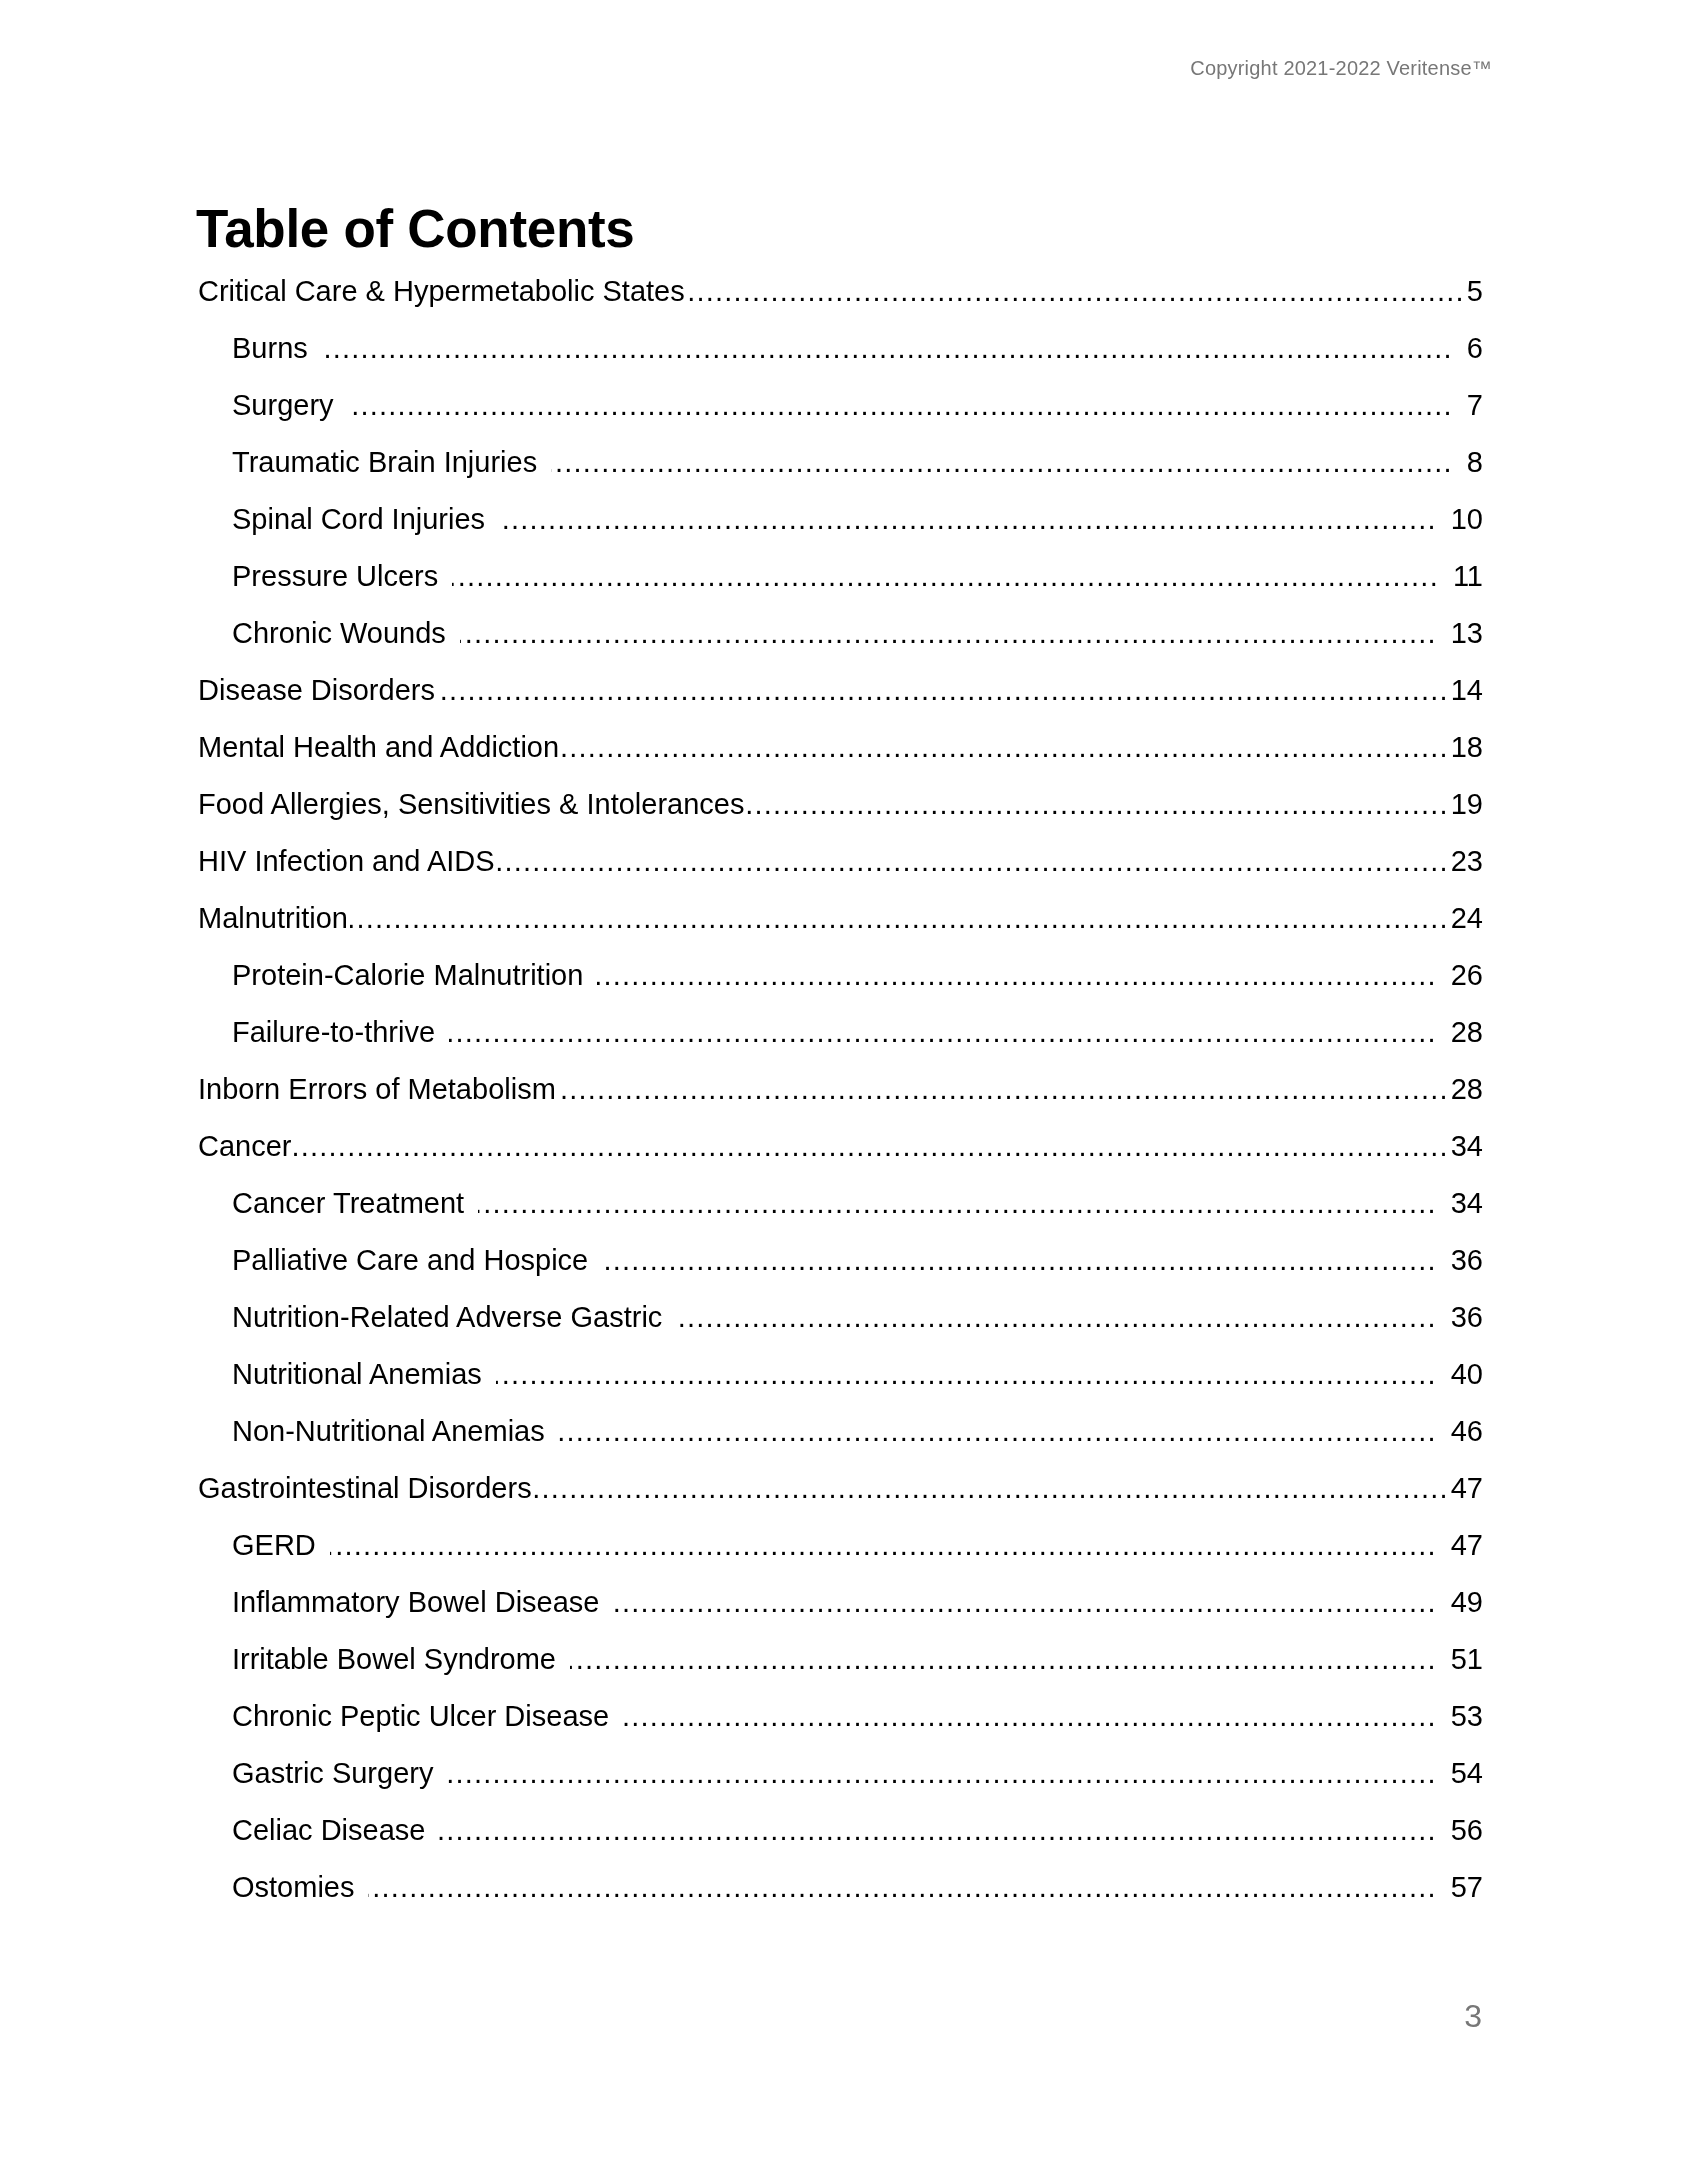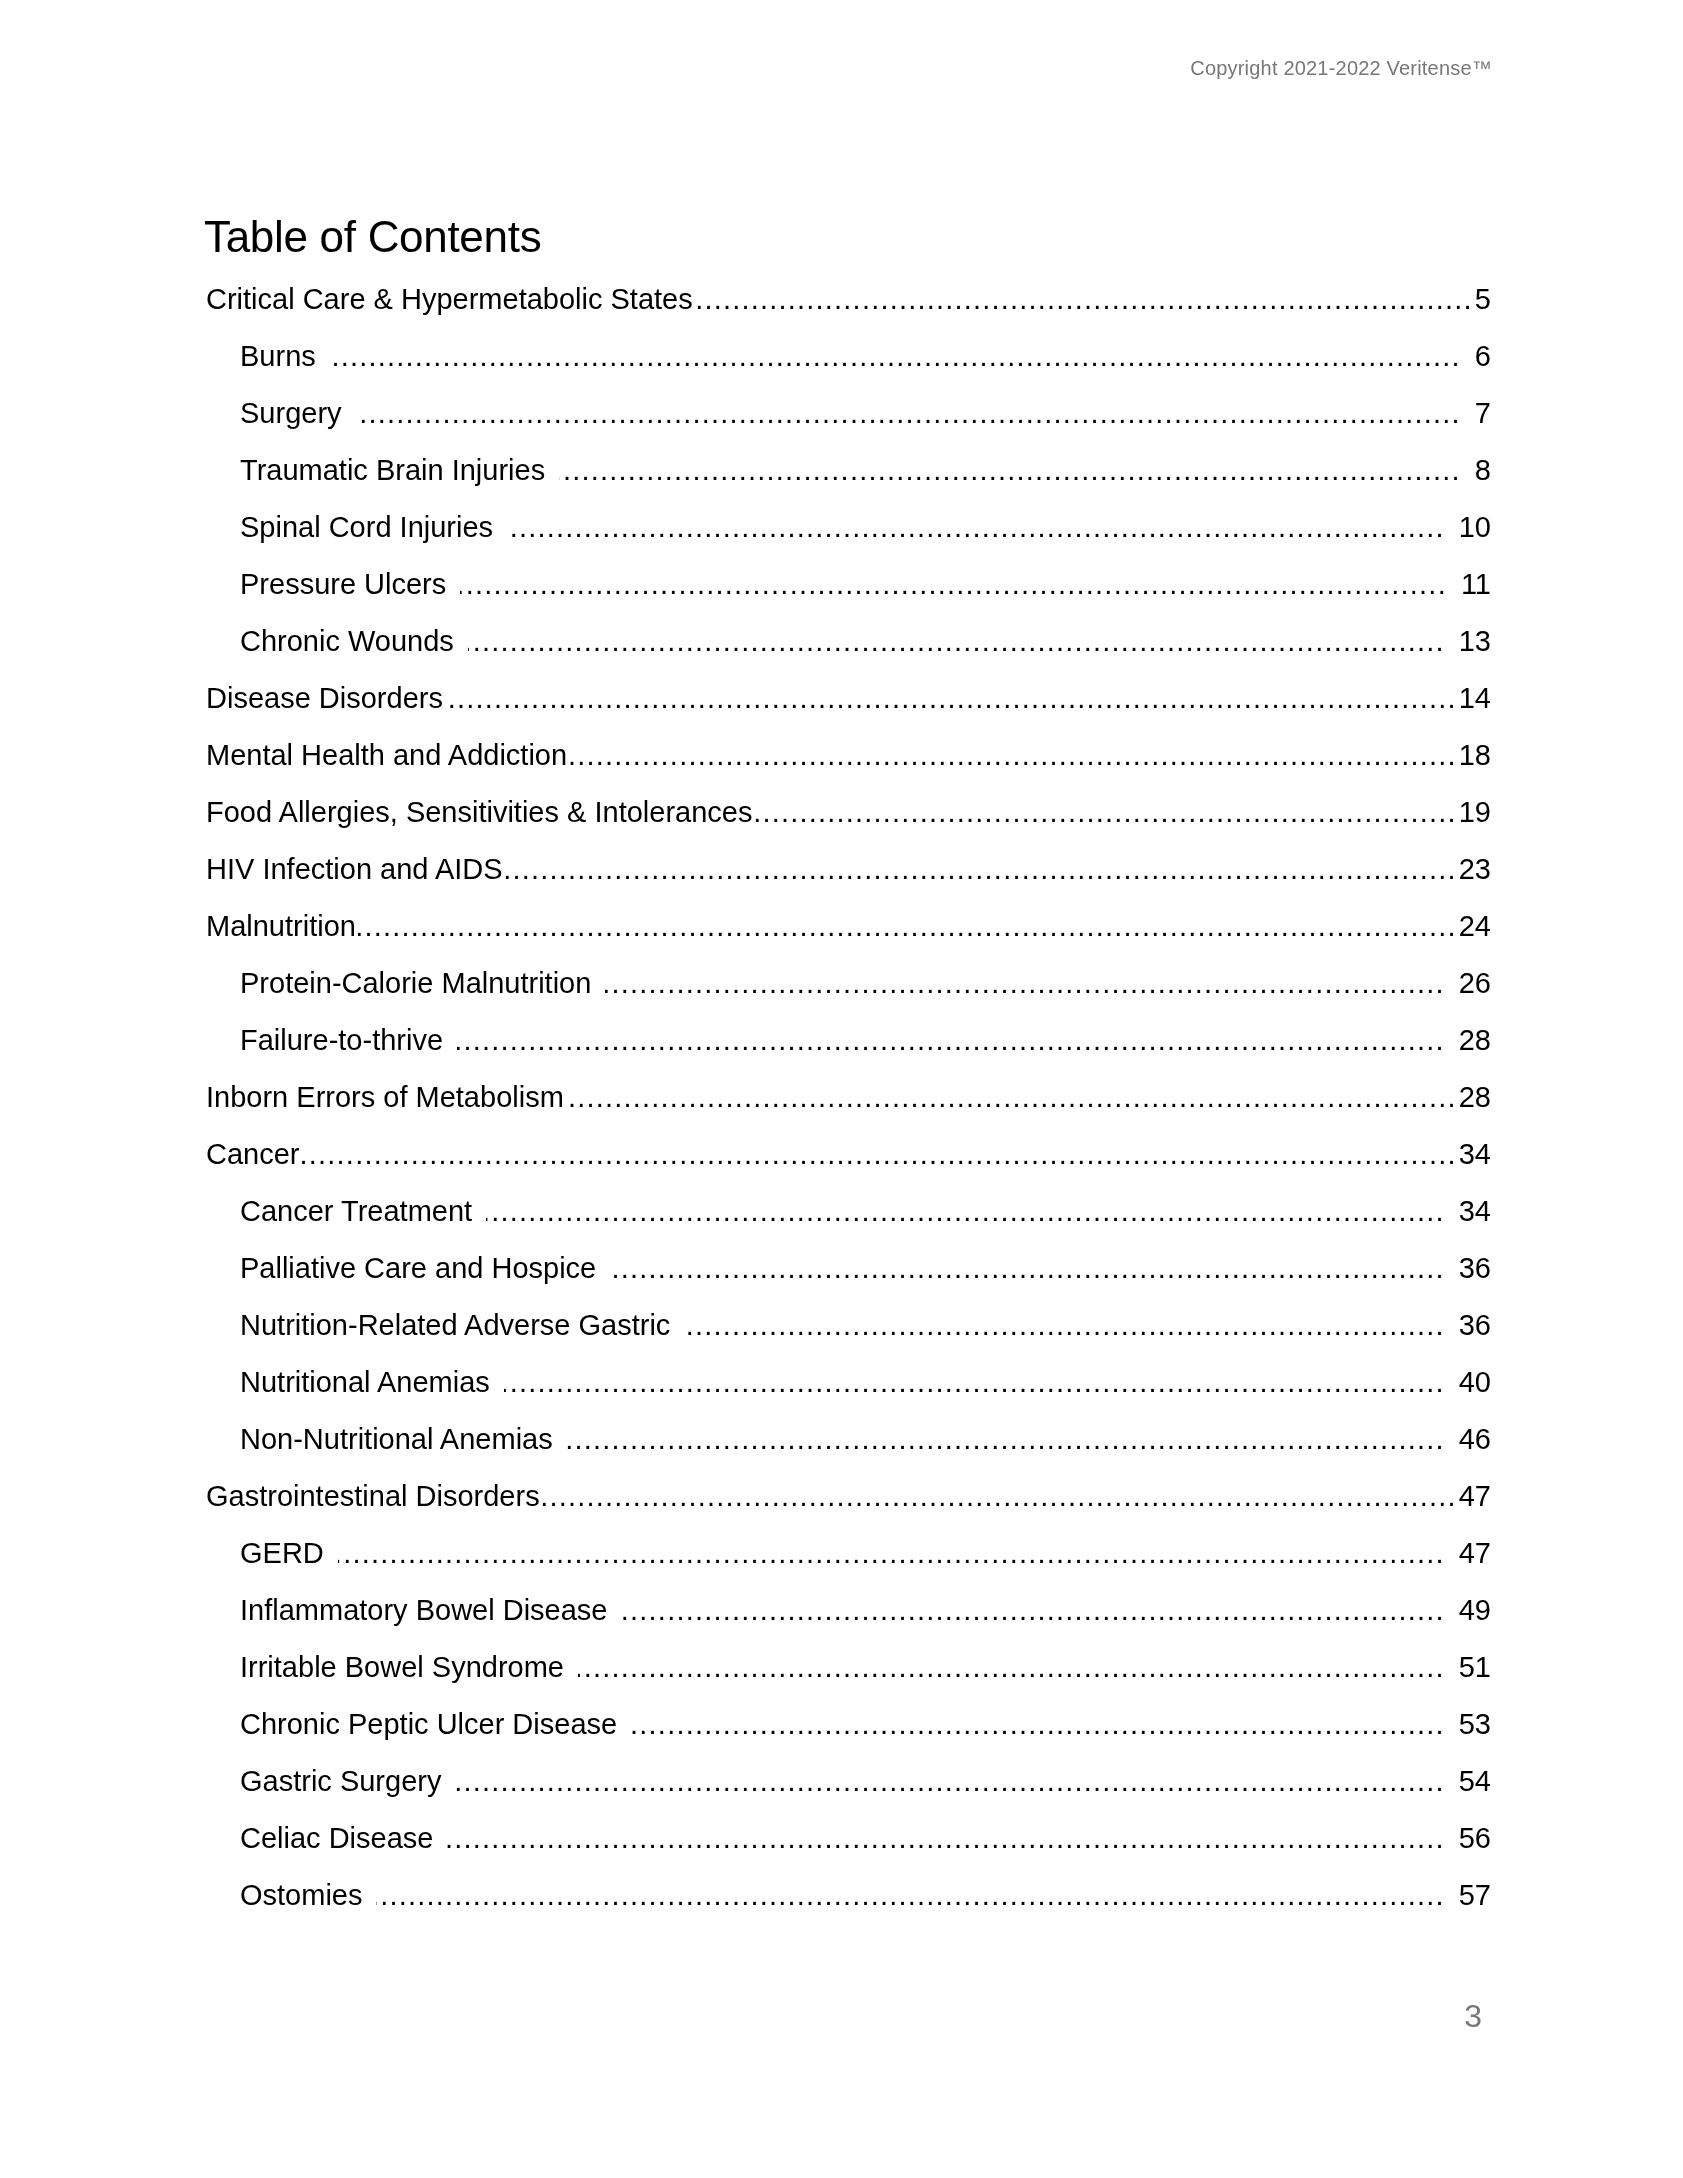--- a/index.html
+++ b/index.html
@@ -1,22 +1,22 @@
 <!DOCTYPE html>
 <html><head>
 <meta charset="utf-8">
 <style>
   html, body { margin: 0; padding: 0; background: #ffffff; }
   body { width: 1683px; height: 2178px; position: relative; overflow: hidden;
          font-family: "Liberation Sans", sans-serif; color: #000; }
   .copyright { position: absolute; right: 191px; top: 56px; font-size: 20px;
                color: #777777; line-height: 24px; white-space: nowrap; letter-spacing: 0.2px; }
-  .title { position: absolute; left: 196px; top: 194px; margin: 8px; font-size: 44px;
-           font-weight: normal; line-height: 69px; white-space: nowrap; letter-spacing: -0.3px; }
-  .toc { position: absolute; left: 198px; top: 273px; width: 1285px; margin: 8px; padding: 0; list-style: none; }
+  .title { position: absolute; left: 196px; top: 194px; margin: 0; font-size: 53px;
+           font-weight: bold; line-height: 69px; white-space: nowrap; letter-spacing: -0.3px; }
+  .toc { position: absolute; left: 198px; top: 273px; width: 1285px; margin: 0; padding: 0; list-style: none; }
   .toc-row { display: flex; align-items: baseline; height: 57px; font-size: 29px;
              line-height: 36px; white-space: nowrap; }
   .toc-row.level-2 { padding-left: 34px; gap: 12px; }
   .toc-label { flex: 0 0 auto; }
   .toc-leader { flex: 1 1 auto; overflow: hidden; white-space: nowrap; margin: 0 2px;
                 letter-spacing: 1.2px; direction: rtl; text-align: left; }
   .toc-leader::before { content: "................................................................................................................................................................................................................................................"; }
   .toc-page { flex: 0 0 auto; text-align: right; }
   .page-number { position: absolute; right: 201px; top: 1998px; font-size: 32px;
                  color: #777777; line-height: 36px; }

